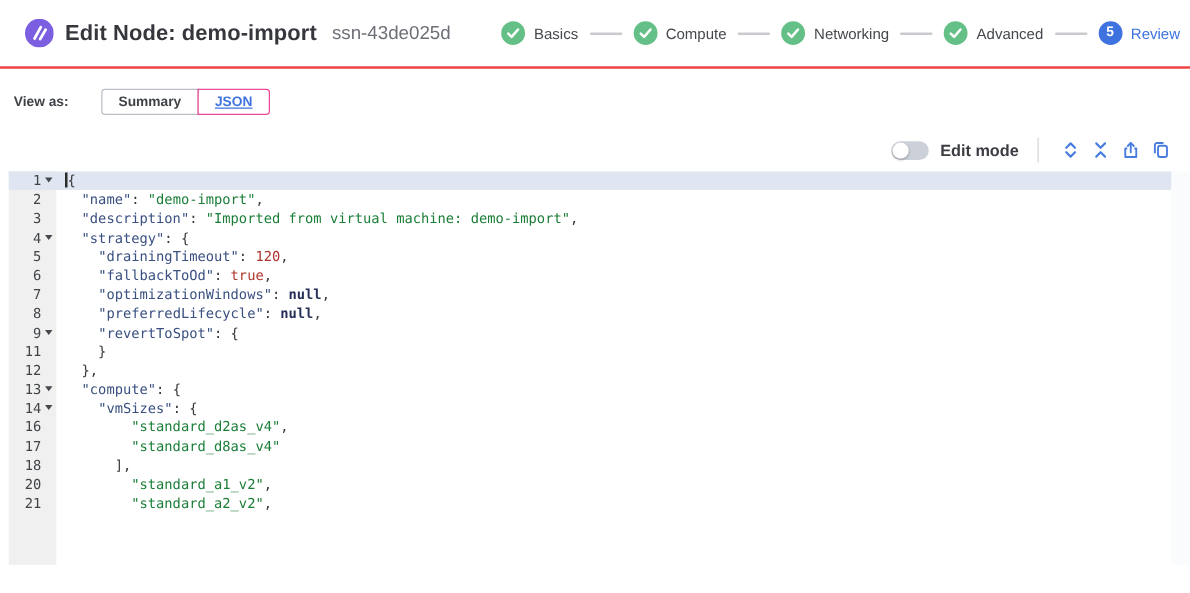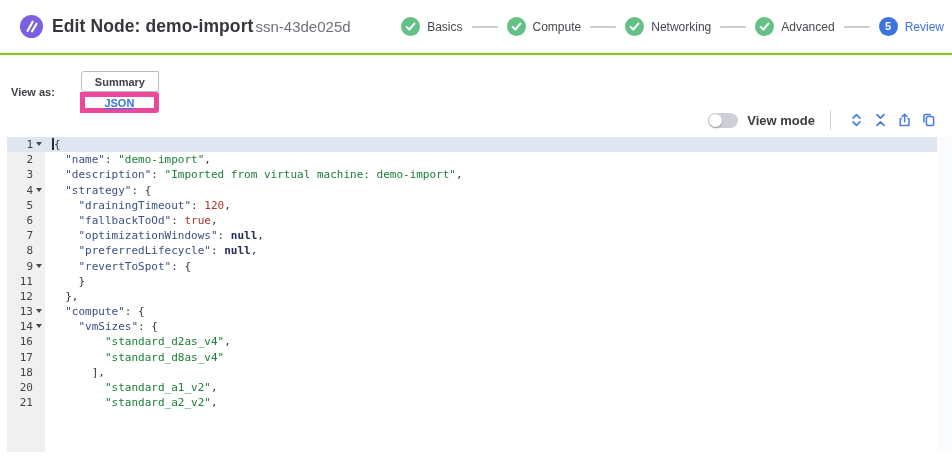--- a/index.html
+++ b/index.html
@@ -2,42 +2,42 @@
 <html><head>
 <meta charset="utf-8">
 <style>
   html,body{margin:0;padding:0;}
   body{
     width:952px;height:474px;position:relative;overflow:hidden;
     background:#ffffff;font-family:"Liberation Sans",sans-serif;
     -webkit-font-smoothing:antialiased;
   }
   
-  .app-header{position:absolute;top:0;left:0;right:0;height:53px;background:#fff;border-bottom:2px solid #84cc16;}
+  .app-header{position:absolute;top:0;left:0;right:0;height:53px;background:#fff;border-bottom:2px solid #ef4444;}
   .header-left{position:absolute;left:20px;top:0;height:53px;display:flex;align-items:center;}
   .logo{width:23px;height:23px;flex:0 0 23px;}
   .page-title{margin-left:9px;font-size:17.5px;font-weight:bold;color:#35373c;letter-spacing:.1px;white-space:nowrap;}
-  .node-id{margin-left:2px;font-size:15px;color:#6d7077;white-space:nowrap;}
+  .node-id{margin-left:12px;font-size:15px;color:#6d7077;white-space:nowrap;}
   .stepper{position:absolute;right:8px;top:0;height:53px;display:flex;align-items:center;}
   .step{display:flex;align-items:center;}
   .step-circle{width:19px;height:19px;border-radius:50%;display:flex;align-items:center;justify-content:center;flex:0 0 19px;}
   .step-circle.done{background:#64c087;}
   .step-circle.current{background:#3d72df;}
   .step-num{color:#fff;font-size:11px;font-weight:bold;line-height:1;}
   .step-label{margin-left:7px;font-size:12px;color:#45484d;white-space:nowrap;}
   .step.current .step-label{color:#3d72df;}
   .step-connector{width:26px;height:2px;border-radius:1px;background:#c9cbce;margin:0 9px;}
   
   .viewas-row{position:absolute;left:11px;top:71px;display:flex;align-items:center;}
   .viewas-label{font-size:11px;font-weight:bold;color:#3f4247;margin-right:26px;}
-  .seg-group{display:flex;flex-direction:column;}
+  .seg-group{display:flex;}
   .seg-btn{box-sizing:border-box;height:21px;padding:0 13px;display:flex;align-items:center;justify-content:center;
     font-family:"Liberation Sans",sans-serif;font-size:11px;font-weight:bold;background:#fff;cursor:pointer;}
   .seg-btn.left{border:1px solid #b9bdc4;border-radius:3px 0 0 3px;color:#3f4247;}
-  .seg-btn.right{border:5px solid #ec4899;border-radius:0 3px 3px 0;color:#3d72df;margin-left:-1px;position:relative;z-index:1;text-decoration:underline;}
+  .seg-btn.right{border:1px solid #ec4899;border-radius:0 3px 3px 0;color:#3d72df;margin-left:-1px;position:relative;z-index:1;text-decoration:underline;}
   
   .editor-toolbar{position:absolute;right:12px;top:107px;height:26px;display:flex;align-items:center;}
   .toggle{width:30px;height:15px;border-radius:8px;background:#ccd0d8;position:relative;margin-right:9px;cursor:pointer;}
   .toggle-knob{position:absolute;left:1px;top:1px;width:13px;height:13px;border-radius:50%;background:#fff;box-shadow:0 1px 2px rgba(0,0,0,.3);}
   .editmode-label{font-size:13px;font-weight:bold;color:#3a3c42;white-space:nowrap;}
   .vdiv{width:1px;height:20px;background:#d2d5da;margin:0 13px 0 15px;}
   .icon-btn{width:16px;height:16px;margin:0 4px;display:flex;align-items:center;justify-content:center;cursor:pointer;}
   .icon-btn svg{display:block;}
   
   .editor{position:absolute;left:0;top:137px;width:952px;height:315px;overflow:hidden;
@@ -125,21 +125,21 @@
   <div class="seg-group">
     <div class="seg-btn left">Summary</div>
     <div class="seg-btn right">JSON</div>
   </div>
 </div>
 
 <div class="editor-toolbar">
   <div class="toggle" id="edit-toggle">
     <div class="toggle-knob"></div>
   </div>
-  <span class="editmode-label">View mode</span>
+  <span class="editmode-label">Edit mode</span>
   <div class="vdiv"></div>
   <div class="icon-btn">
     <svg width="13" height="16" viewBox="0 0 13 16" fill="none" stroke="#4a7ce0" stroke-width="1.7" stroke-linecap="round" stroke-linejoin="round">
       <polyline points="3,6.2 6.5,2.7 10,6.2"></polyline>
         <polyline points="3,9.8 6.5,13.3 10,9.8"></polyline>
     </svg>
   </div>
   <div class="icon-btn">
     <svg width="13" height="16" viewBox="0 0 13 16" fill="none" stroke="#4a7ce0" stroke-width="1.7" stroke-linecap="round" stroke-linejoin="round">
       <polyline points="3,2.7 6.5,6.2 10,2.7"></polyline>

